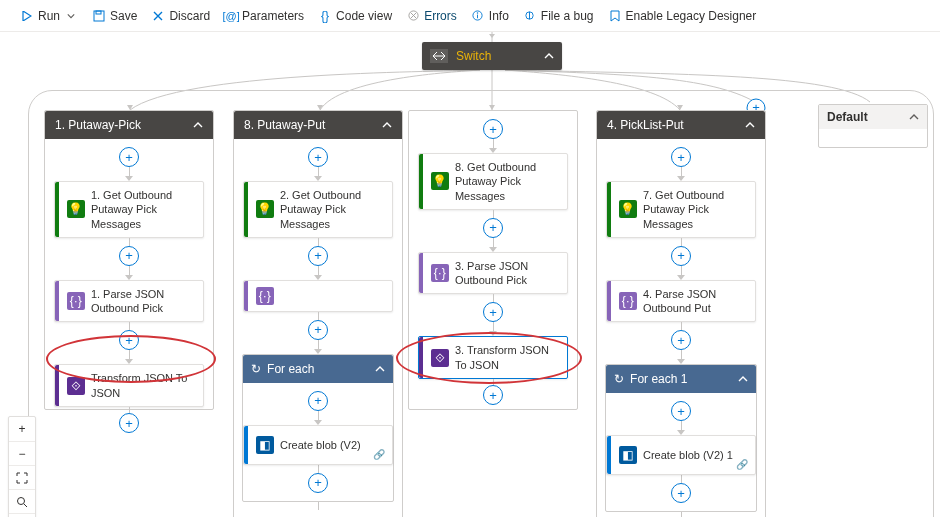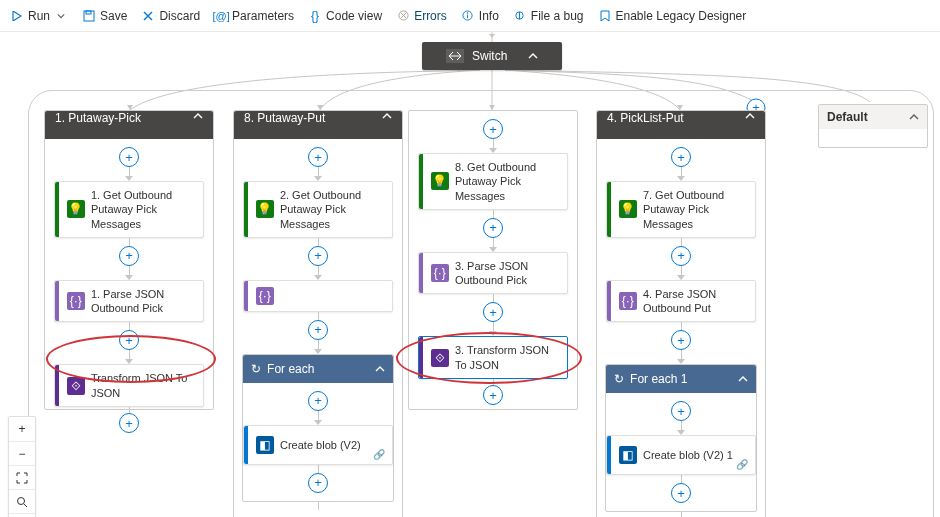--- a/index.html
+++ b/index.html
@@ -1,28 +1,28 @@
 <!DOCTYPE html>
 <html><head>
 <meta charset="utf-8">
 <style>
 * { box-sizing: border-box; margin: 0; padding: 0; }
 body { font-family: "Segoe UI", Arial, sans-serif; font-size: 12px; background: #faf9f8; color: #323130; overflow: hidden; }
-.toolbar { display: flex; align-items: center; padding: 6px 10px; background: #fff; border-bottom: 1px solid #edebe9; height: 32px; gap: 14px; }
+.toolbar { display: flex; align-items: center; padding: 6px 20px; background: #fff; border-bottom: 1px solid #edebe9; height: 32px; gap: 14px; }
 .toolbar .tb-item { display: flex; align-items: center; gap: 4px; font-size: 12px; color: #323130; cursor: pointer; }
 .toolbar .tb-item.disabled { color: #0c4a6e; }
 .toolbar .ico { display: inline-flex; width: 14px; height: 14px; align-items: center; justify-content: center; }
 .canvas { position: absolute; top: 32px; left: 0; right: 0; bottom: 0; background: #fff; }
 svg.connectors { position: absolute; top: 0; left: 0; pointer-events: none; }
 .node { position: absolute; }
-.switch-box { width: 140px; height: 28px; background: #484644; color: #ffffff; border-radius: 2px; display: flex; align-items: center; padding: 0 24px; box-shadow: 0 1px 2px rgba(0,0,0,.2); }
+.switch-box { width: 140px; height: 28px; background: #484644; color: #eab308; border-radius: 2px; display: flex; align-items: center; padding: 0 8px; box-shadow: 0 1px 2px rgba(0,0,0,.2); }
 .switch-box .ico-sw { width: 18px; height: 14px; display: inline-flex; align-items: center; justify-content: center; background: #605e5c; margin-right: 8px; }
 .switch-box .chev { margin-left: auto; }
 .case-box { width: 170px; min-height: 300px; border: 1px solid #cfcdcb; border-radius: 2px; background: #fff; }
-.case-header { background: #484644; color: #fff; height: 28px; display: flex; padding: 0 10px; border-radius: 2px 2px 0 0; }
+.case-header { background: #484644; color: #fff; height: 28px; display: flex; align-items: center; padding: 0 10px; border-radius: 2px 2px 0 0; }
 .case-header .chev { margin-left: auto; }
 .case-body { padding: 8px 8px 12px 8px; display: flex; flex-direction: column; align-items: center; }
 .plus-circle { width: 20px; height: 20px; border: 1px solid #0078d4; border-radius: 50%; color: #0078d4; display: flex; align-items: center; justify-content: center; font-size: 13px; line-height: 1; background: #fff; cursor: pointer; }
 .vconn { width: 1px; height: 10px; background: #c8c6c4; }
 .arrow-down { width: 0; height: 0; border-left: 4px solid transparent; border-right: 4px solid transparent; border-top: 5px solid #c8c6c4; margin-top: -1px; }
 .action-card { width: 150px; background: #fff; border: 1px solid #e1dfdd; border-radius: 2px; display: flex; box-shadow: 0 1px 2px rgba(0,0,0,.08); }
 .action-card .stripe { width: 4px; border-radius: 2px 0 0 2px; }
 .stripe.green { background: #107c10; }
 .stripe.purple { background: #8764b8; }
 .stripe.darkpurple { background: #5c2e91; }

